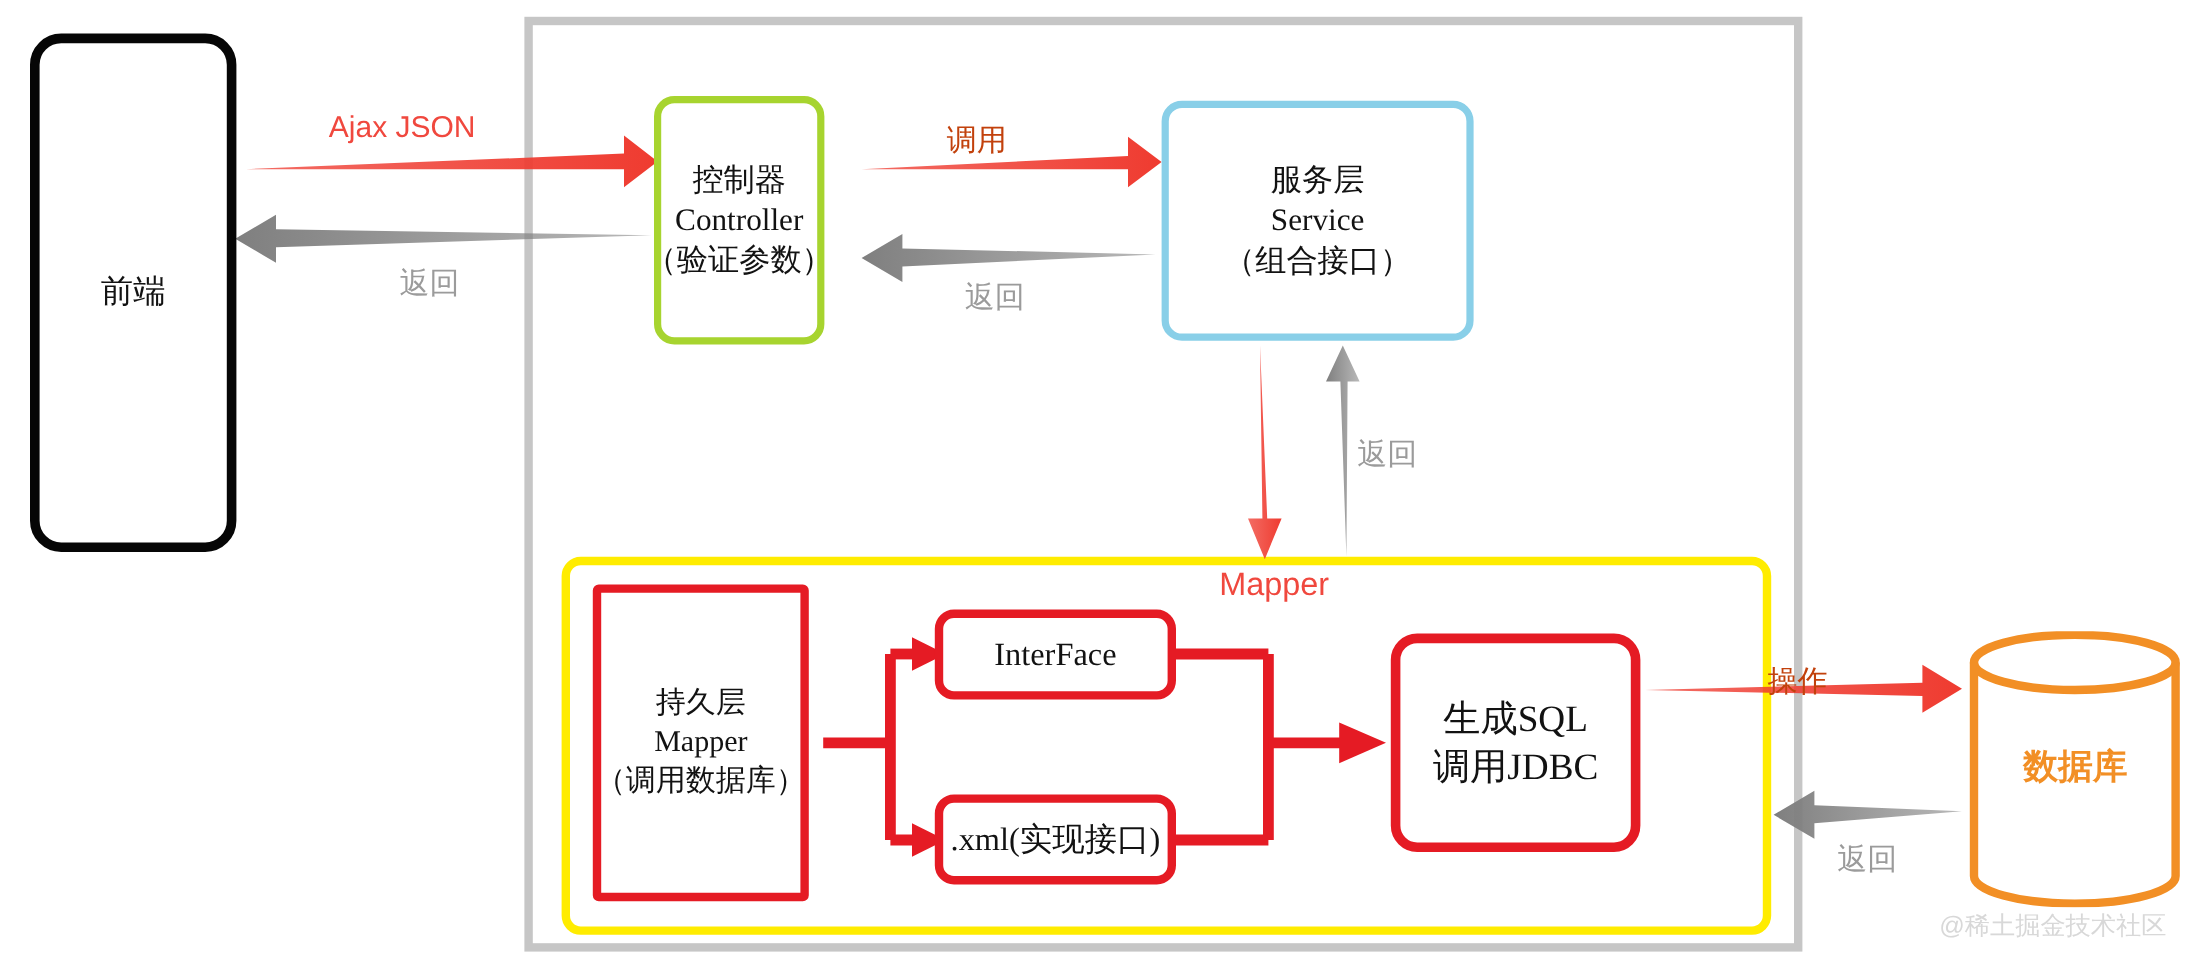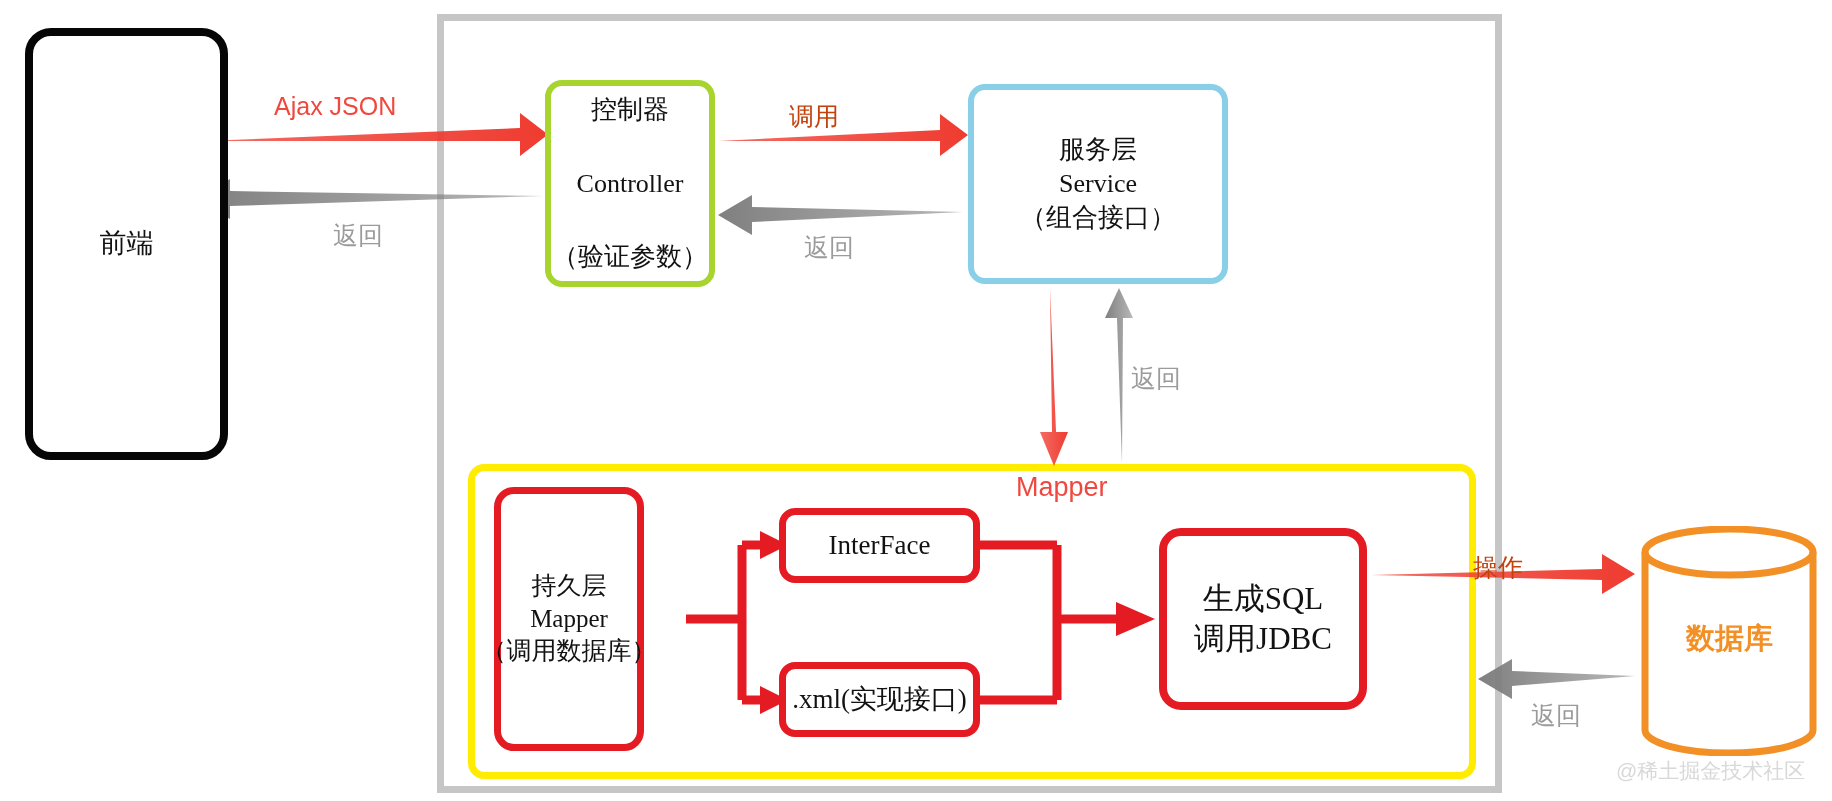--- a/index.html
+++ b/index.html
@@ -48,48 +48,47 @@
   }
   .node .line {
     font-family: "Liberation Serif", "DejaVu Serif", serif;
     color: #121212;
     line-height: 1.30;
     white-space: nowrap;
   }
 
   .frontend-box {
     left: 25px; top: 28px;
-    width: 203px; height: 432px;
+    width: 172px; height: 432px;
     border: 8px solid #060606;
     border-radius: 26px;
   }
   .frontend-box .line { font-size: 27px; }
 
   .controller-box {
     left: 545px; top: 80px;
-    width: 170px; height: 207px;
+    width: 142px; height: 207px;
     border: 6px solid #a7d42f;
     border-radius: 17px;
-    gap: 40px;
   }
   .controller-box .line { font-size: 26px; }
 
   .service-box {
     left: 968px; top: 84px;
     width: 260px; height: 200px;
     border: 6px solid #89cfe8;
     border-radius: 17px;
   }
   .service-box .line { font-size: 26px; }
 
   .persistence-box {
     left: 494px; top: 487px;
-    width: 150px; height: 264px;
+    width: 180px; height: 264px;
     border: 7px solid #e51b24;
-    border-radius: 20px;
+    border-radius: 5px;
   }
   .persistence-box .line { font-size: 25px; }
 
   .interface-box {
     left: 779px; top: 508px;
     width: 201px; height: 75px;
     border: 7px solid #e51b24;
     border-radius: 16px;
   }
   .interface-box .line { font-size: 27px; }

